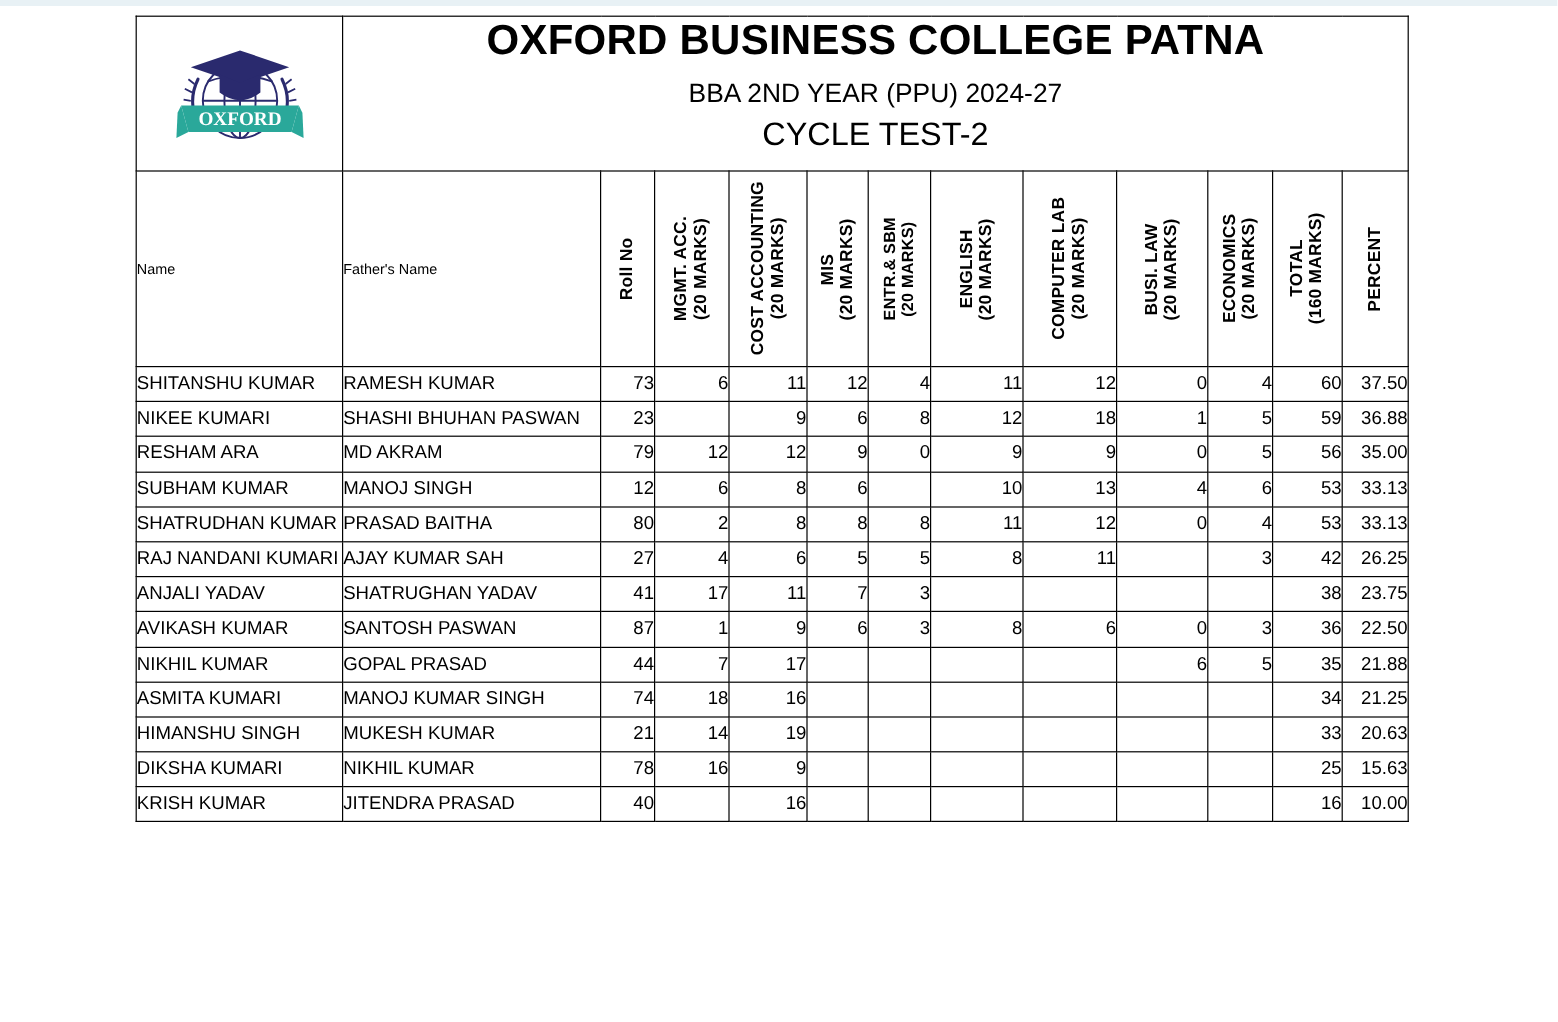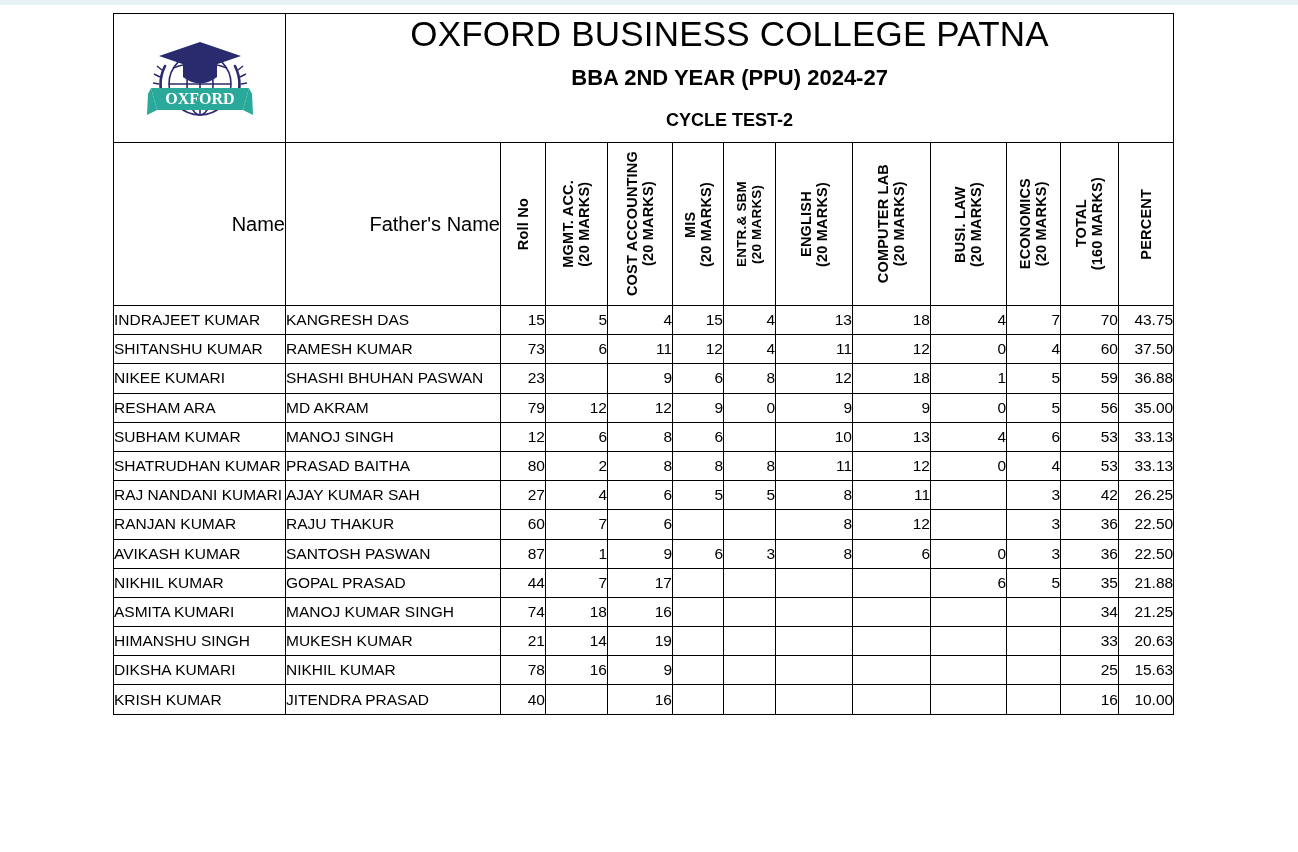--- a/index.html
+++ b/index.html
@@ -53,47 +53,47 @@
     margin: 0 auto;
     display: block;
   }
   .title-cell {
     vertical-align: top;
     text-align: center;
     padding: 6px 4px 4px 4px;
   }
   .title-main {
     font-size: 35px;
-    font-weight: normal;
+    font-weight: bold;
     letter-spacing: 0.2px;
     line-height: 1.15;
     white-space: nowrap;
   }
   .title-sub1 {
     font-size: 22px;
-    font-weight: bold;
+    font-weight: normal;
     margin-top: 11px;
     line-height: 1.2;
   }
   .title-sub2 {
-    font-size: 18px;
-    font-weight: bold;
-    margin-top: 18px;
+    font-size: 27px;
+    font-weight: normal;
+    margin-top: 4px;
     line-height: 1.2;
   }
 
   
   tr.hdr td {
     height: 162px;
     vertical-align: middle;
   }
   .h-flat {
-    font-size: 20px;
+    font-size: 12px;
     font-weight: bold;
-    text-align: right;
+    text-align: left;
   }
   .rot-box {
     height: 156px;
     display: flex;
     align-items: center;
     justify-content: center;
   }
   .rot {
     writing-mode: vertical-rl;
     transform: rotate(180deg);
@@ -246,35 +246,20 @@
       <td>
             <div class="rot-box">
               <div class="rot">PERCENT</div>
             </div>
           </td>
     </tr>
 
     </tbody>
       <tbody id="rows-body">
         <tr class="drow">
-          <td class="c-name">INDRAJEET KUMAR</td>
-          <td class="c-father">KANGRESH DAS</td>
-          <td class="c-num">15</td>
-          <td class="c-num">5</td>
-          <td class="c-num">4</td>
-          <td class="c-num">15</td>
-          <td class="c-num">4</td>
-          <td class="c-num">13</td>
-          <td class="c-num">18</td>
-          <td class="c-num">4</td>
-          <td class="c-num">7</td>
-          <td class="c-num">70</td>
-          <td class="c-num">43.75</td>
-        </tr>
-        <tr class="drow">
           <td class="c-name">SHITANSHU KUMAR</td>
           <td class="c-father">RAMESH KUMAR</td>
           <td class="c-num">73</td>
           <td class="c-num">6</td>
           <td class="c-num">11</td>
           <td class="c-num">12</td>
           <td class="c-num">4</td>
           <td class="c-num">11</td>
           <td class="c-num">12</td>
           <td class="c-num">0</td>
@@ -351,33 +336,33 @@
           <td class="c-num">5</td>
           <td class="c-num">5</td>
           <td class="c-num">8</td>
           <td class="c-num">11</td>
           <td class="c-num"></td>
           <td class="c-num">3</td>
           <td class="c-num">42</td>
           <td class="c-num">26.25</td>
         </tr>
         <tr class="drow">
-          <td class="c-name">RANJAN KUMAR</td>
-          <td class="c-father">RAJU THAKUR</td>
-          <td class="c-num">60</td>
+          <td class="c-name">ANJALI YADAV</td>
+          <td class="c-father">SHATRUGHAN YADAV</td>
+          <td class="c-num">41</td>
+          <td class="c-num">17</td>
+          <td class="c-num">11</td>
           <td class="c-num">7</td>
-          <td class="c-num">6</td>
-          <td class="c-num"></td>
-          <td class="c-num"></td>
-          <td class="c-num">8</td>
-          <td class="c-num">12</td>
-          <td class="c-num"></td>
           <td class="c-num">3</td>
-          <td class="c-num">36</td>
-          <td class="c-num">22.50</td>
+          <td class="c-num"></td>
+          <td class="c-num"></td>
+          <td class="c-num"></td>
+          <td class="c-num"></td>
+          <td class="c-num">38</td>
+          <td class="c-num">23.75</td>
         </tr>
         <tr class="drow">
           <td class="c-name">AVIKASH KUMAR</td>
           <td class="c-father">SANTOSH PASWAN</td>
           <td class="c-num">87</td>
           <td class="c-num">1</td>
           <td class="c-num">9</td>
           <td class="c-num">6</td>
           <td class="c-num">3</td>
           <td class="c-num">8</td>

